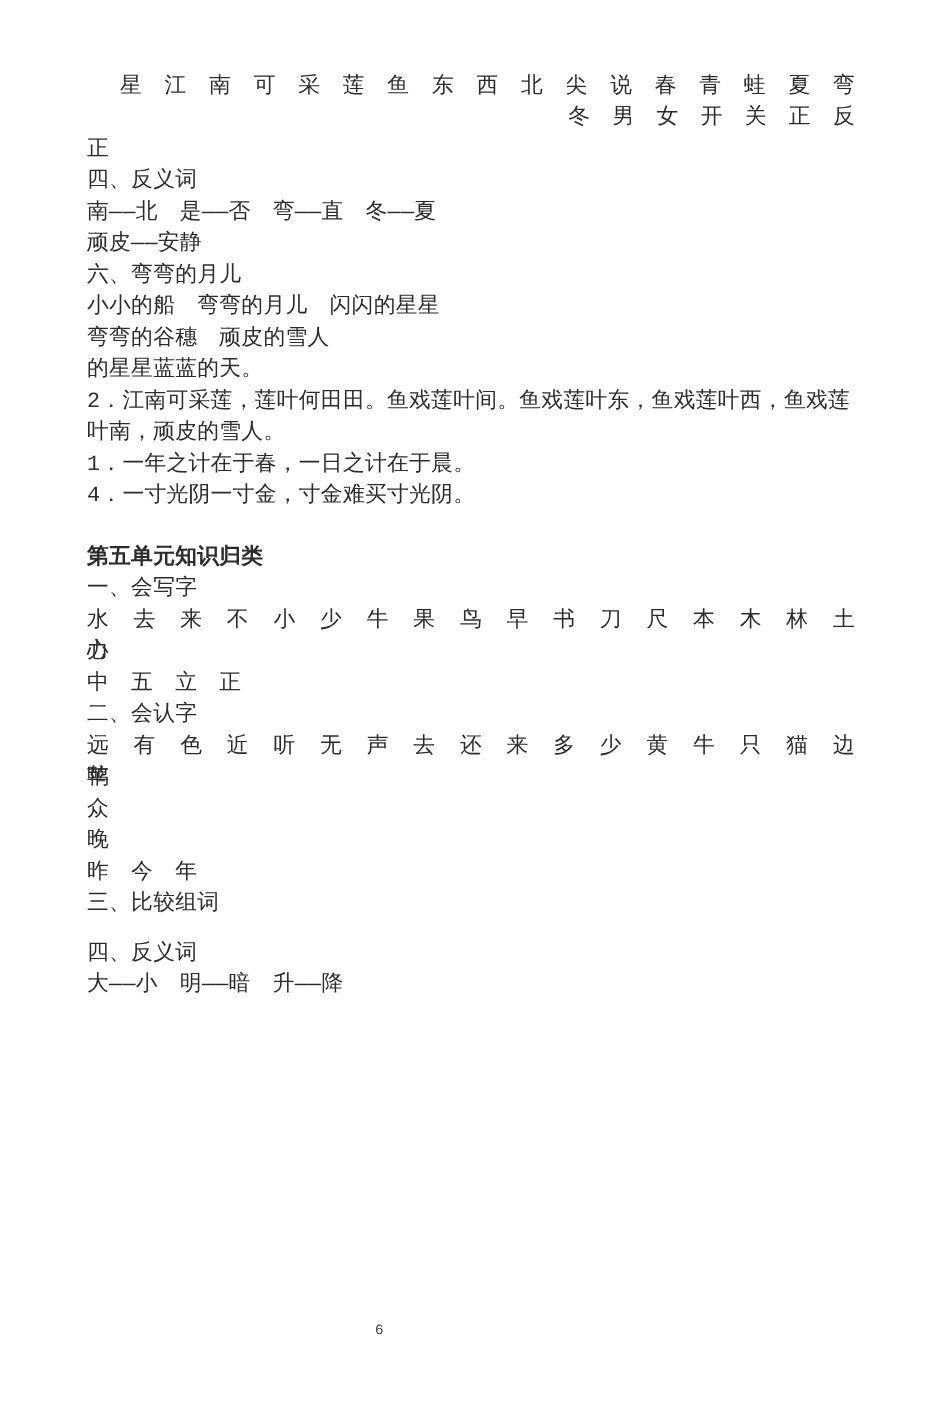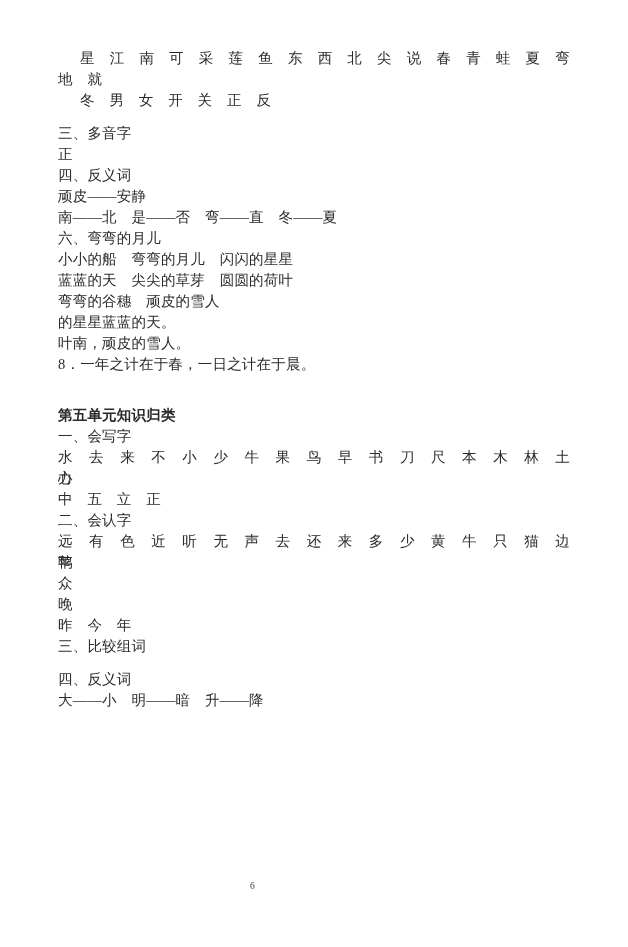--- a/index.html
+++ b/index.html
@@ -5,21 +5,21 @@
   html, body {
     margin: 0;
     padding: 0;
     background: #ffffff;
   }
   .page {
     position: relative;
     width: 628px;
     height: 947px;
     background: #ffffff;
-    font-family: Liberation Serif, serif;
+    font-family: Liberation Mono, monospace;
     color: #2b2b2b;
     overflow: hidden;
   }
   .content {
     position: absolute;
     left: 58px;
     top: 48px;
     width: 512px;
   }
   .line {
@@ -27,57 +27,56 @@
     line-height: 21px;
     height: 21px;
     white-space: nowrap;
     letter-spacing: 0.2px;
   }
   .spread {
     white-space: normal;
     text-align: justify;
     text-align-last: justify;
   }
-  .indent { padding-left: 22px; }
+  .indent { padding-left: 22px; text-align: right; }
   .bold { font-weight: 700; }
   .gap-sm { margin-top: 12px; }
-  .gap-lg { margin-top: 30px; }
+  .gap-lg { margin-top: 20px; }
   .page-num {
     position: absolute;
     left: 250px;
     top: 881px;
     font-size: 9.5px;
     color: #3a3a3a;
   }
 </style>
 </head>
 <body>
 
 <div class="page">
   <div class="content">
 
     <div class="line spread indent">星　江　南　可　采　莲　鱼　东　西　北　尖　说　春　青　蛙　夏　弯</div>
-    <div class="line">地　就</div>
     <div class="line indent">冬　男　女　开　关　正　反</div>
 
-    <div class="line gap-sm">三、多音字</div>
     <div class="line">正</div>
 
     <div class="line">四、反义词</div>
+    <div class="line">南——北　是——否　弯——直　冬——夏</div>
     <div class="line">顽皮——安静</div>
-    <div class="line">南——北　是——否　弯——直　冬——夏</div>
 
     <div class="line">六、弯弯的月儿</div>
     <div class="line">小小的船　弯弯的月儿　闪闪的星星</div>
-    <div class="line">蓝蓝的天　尖尖的草芽　圆圆的荷叶</div>
     <div class="line">弯弯的谷穗　顽皮的雪人</div>
 
     <div class="line">的星星蓝蓝的天。</div>
+    <div class="line">2．江南可采莲，莲叶何田田。鱼戏莲叶间。鱼戏莲叶东，鱼戏莲叶西，鱼戏莲</div>
     <div class="line">叶南，顽皮的雪人。</div>
-    <div class="line">8．一年之计在于春，一日之计在于晨。</div>
+    <div class="line">1．一年之计在于春，一日之计在于晨。</div>
+    <div class="line">4．一寸光阴一寸金，寸金难买寸光阴。</div>
 
     <div class="line bold gap-lg">第五单元知识归类</div>
     <div class="line">一、会写字</div>
     <div class="line spread">水　去　来　不　小　少　牛　果　鸟　早　书　刀　尺　本　木　林　土　力</div>
     <div class="line">心</div>
     <div class="line">中　五　立　正</div>
 
     <div class="line">二、会认字</div>
     <div class="line spread">远　有　色　近　听　无　声　去　还　来　多　少　黄　牛　只　猫　边　鸭</div>
     <div class="line">苹</div>

